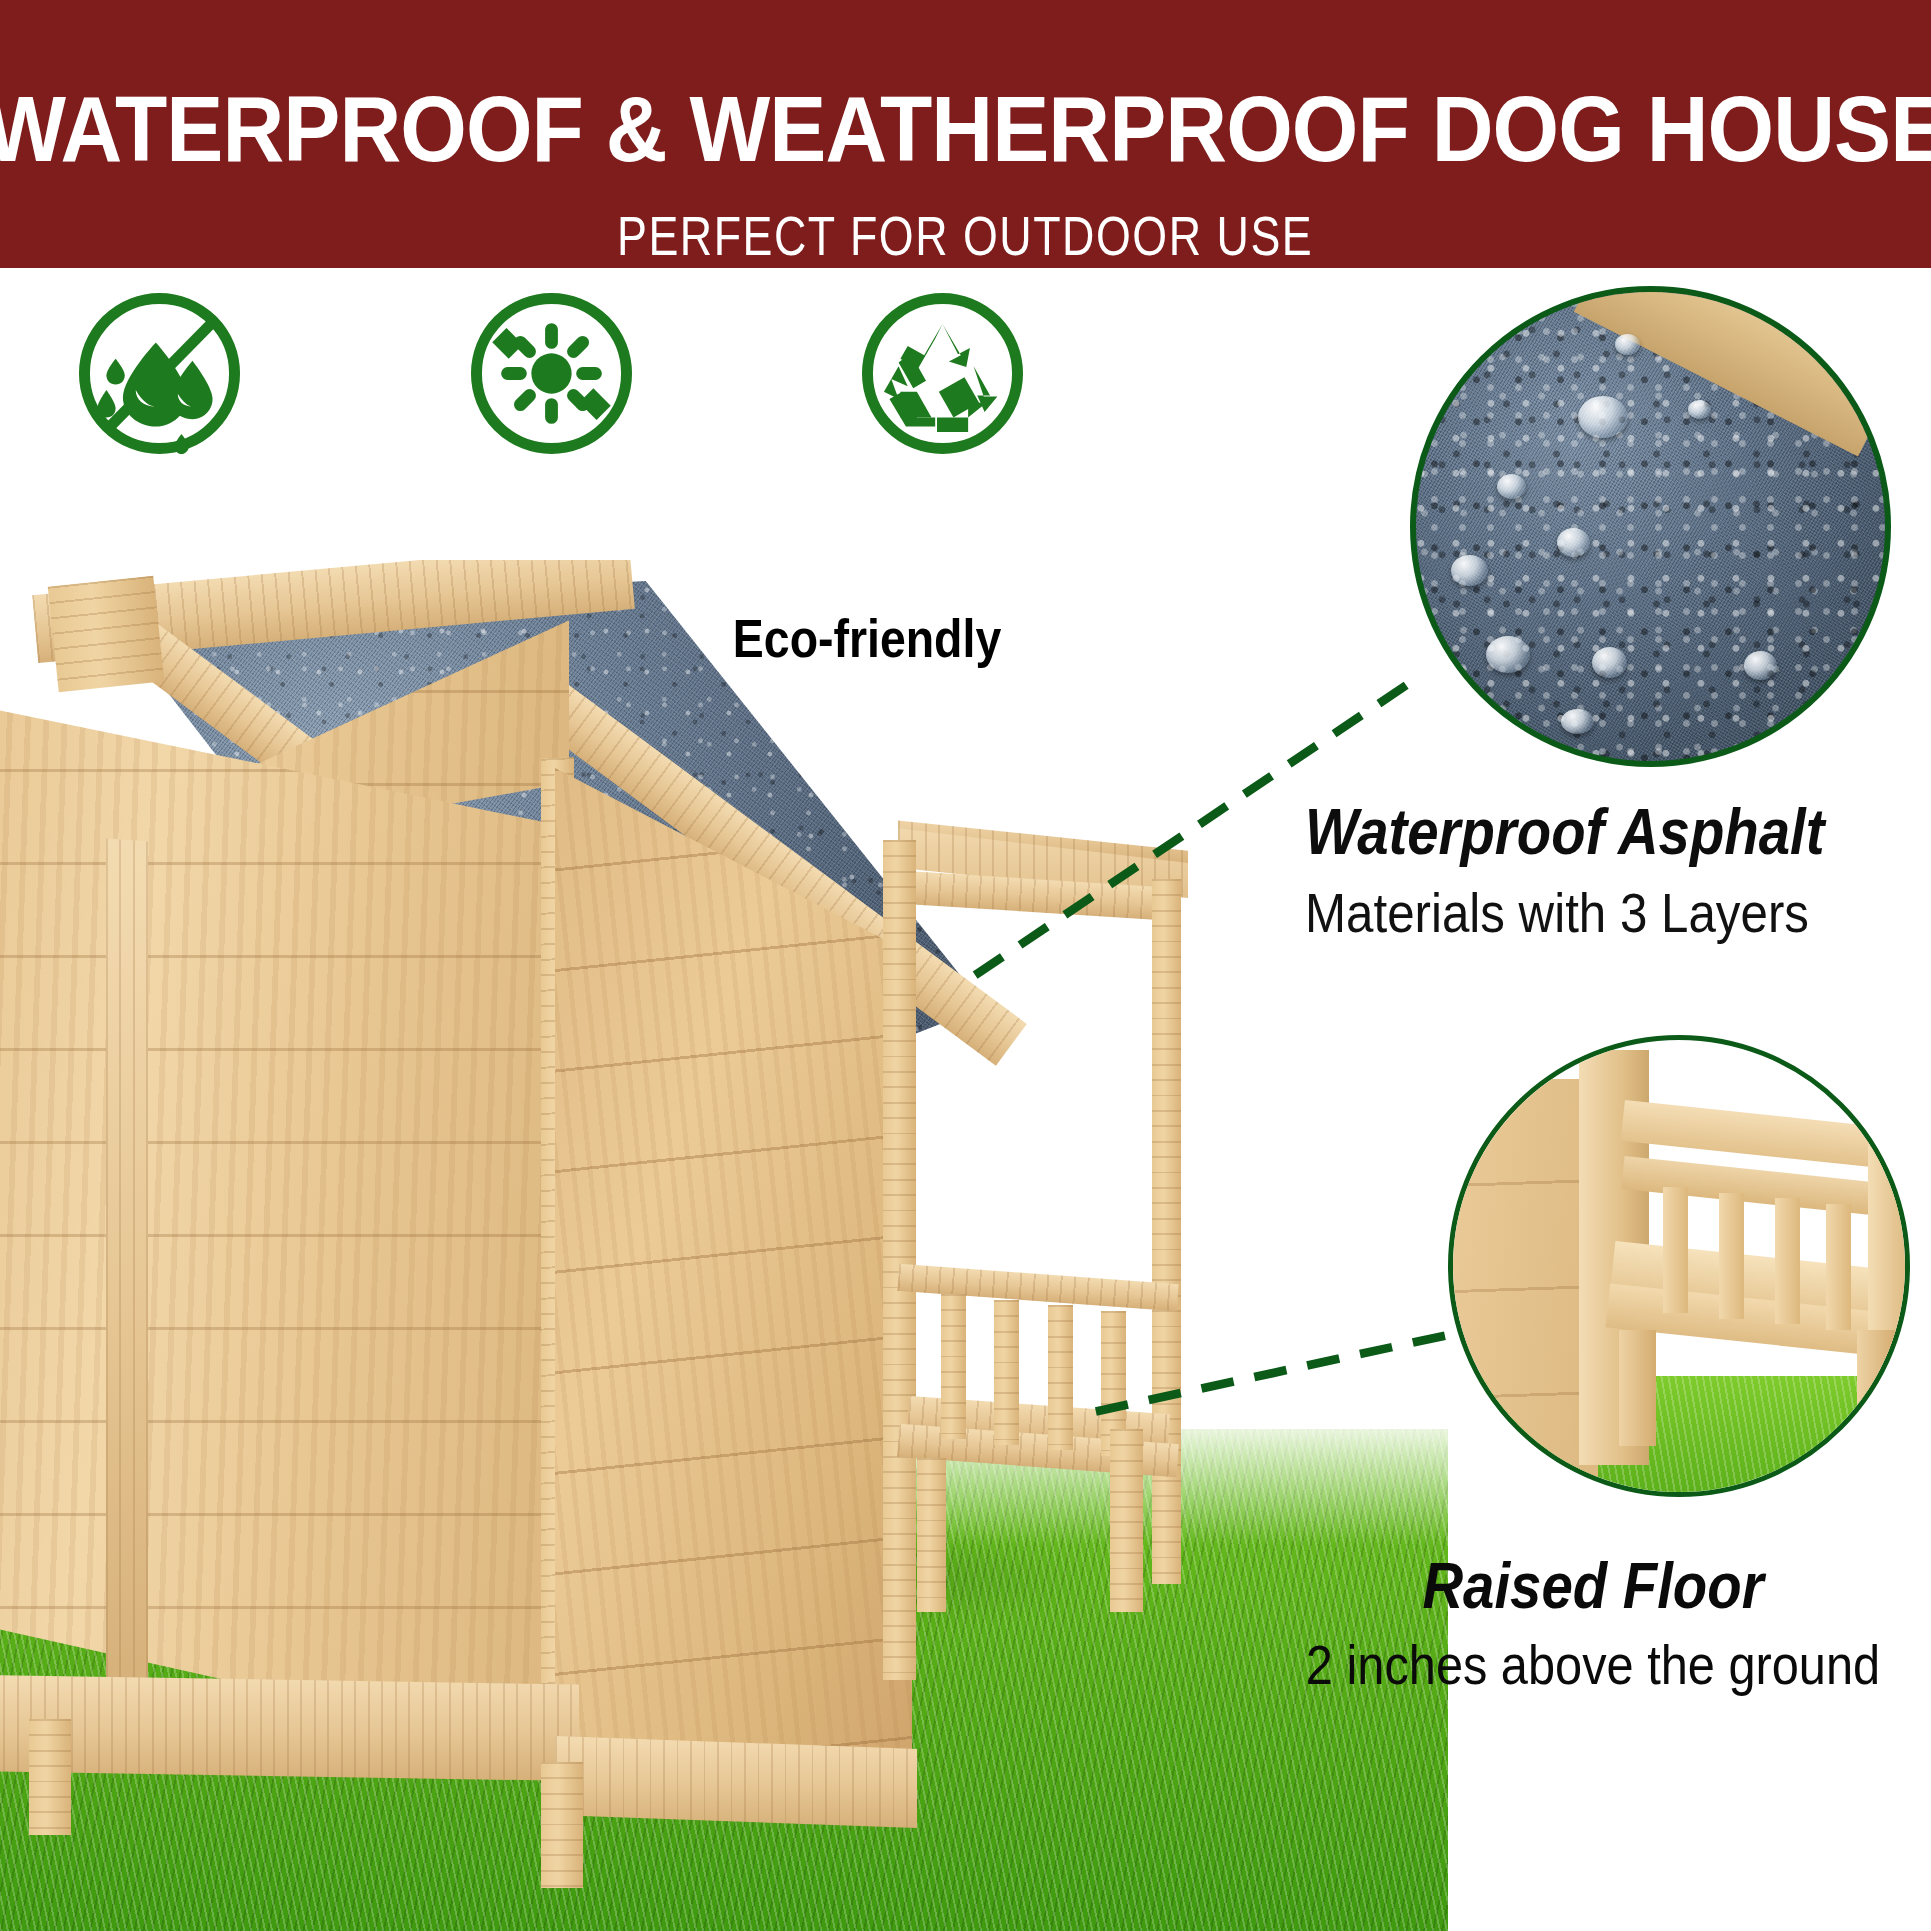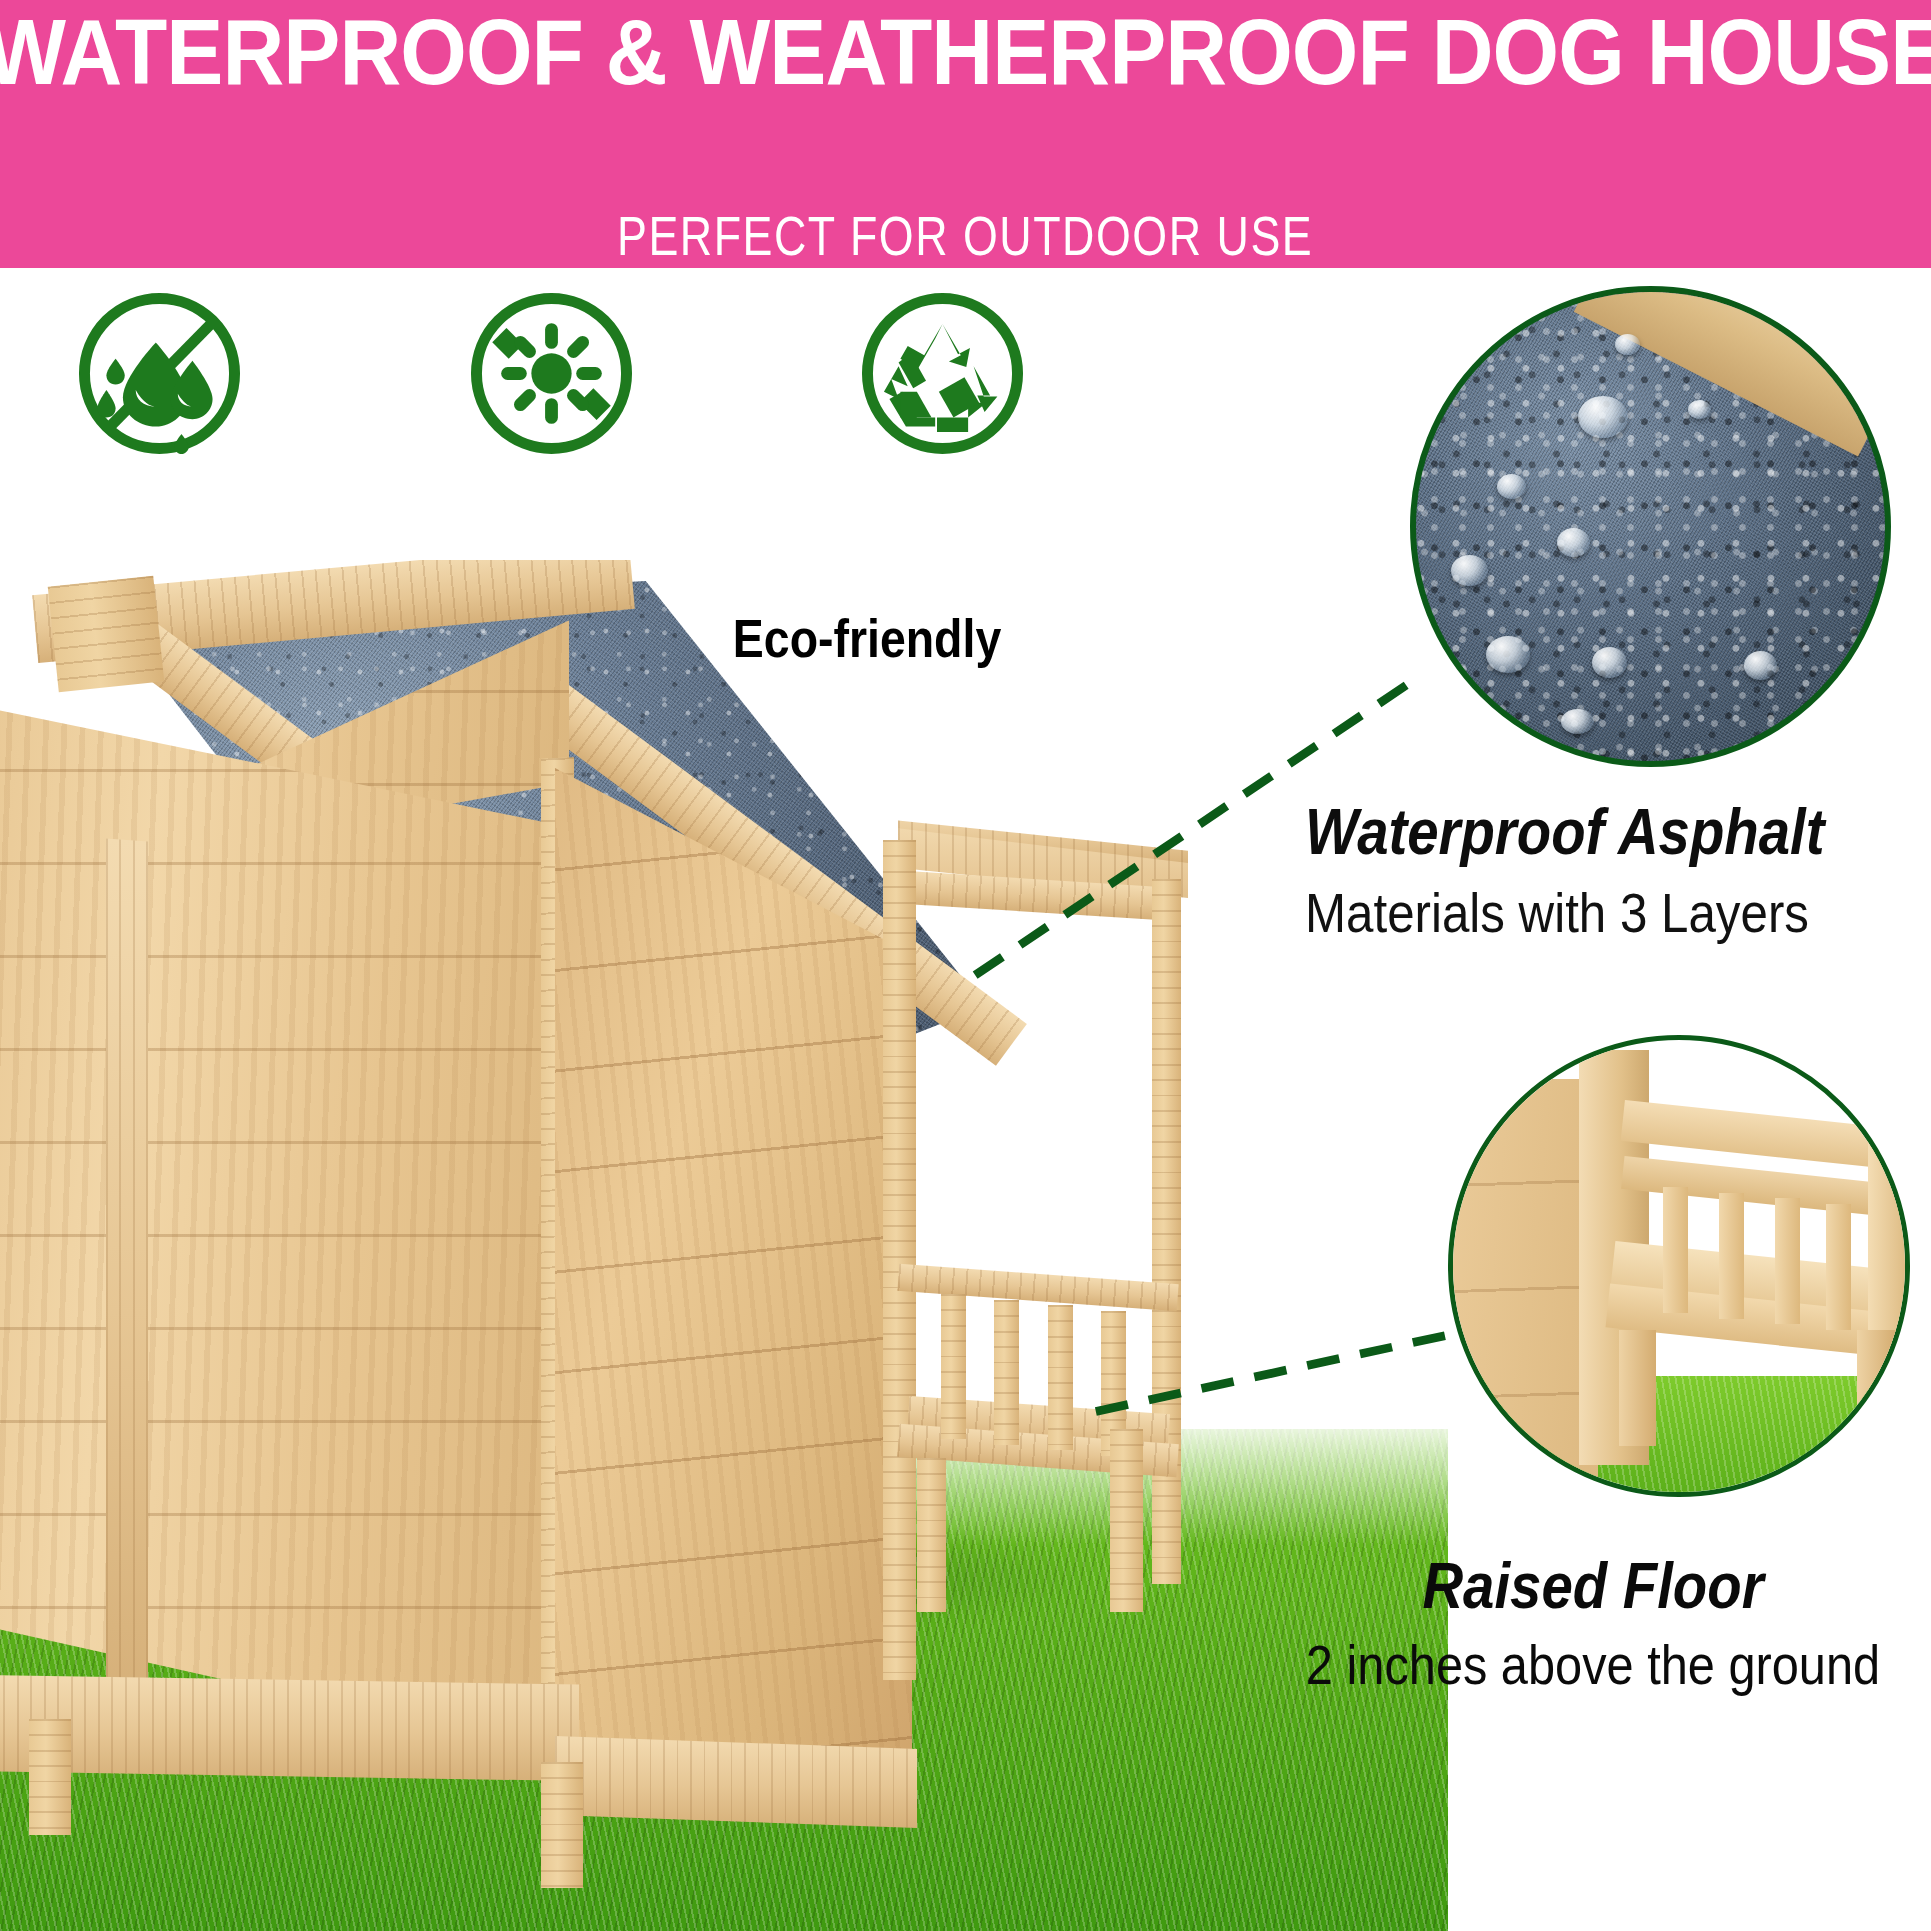--- a/index.html
+++ b/index.html
@@ -7,22 +7,22 @@
   body {
     font-family:"Liberation Sans", sans-serif;
     background:#ffffff;
     position:relative;
     overflow:hidden;
   }
 
   
   #header-band{
     position:absolute; left:0; top:0; width:1931px; height:268px;
-    background:#ec4899;
-    display:flex; flex-direction:column; align-items:center; justify-content:space-between;
+    background:#7f1d1d;
+    display:flex; flex-direction:column; align-items:center; justify-content:flex-end;
   }
   #headline{
     color:#ffffff;
     font-size:93px;
     font-weight:bold;
     letter-spacing:-1px;
     transform:scaleX(0.92);
     white-space:nowrap;
     line-height:1.0;
     margin-top:5.8px;

